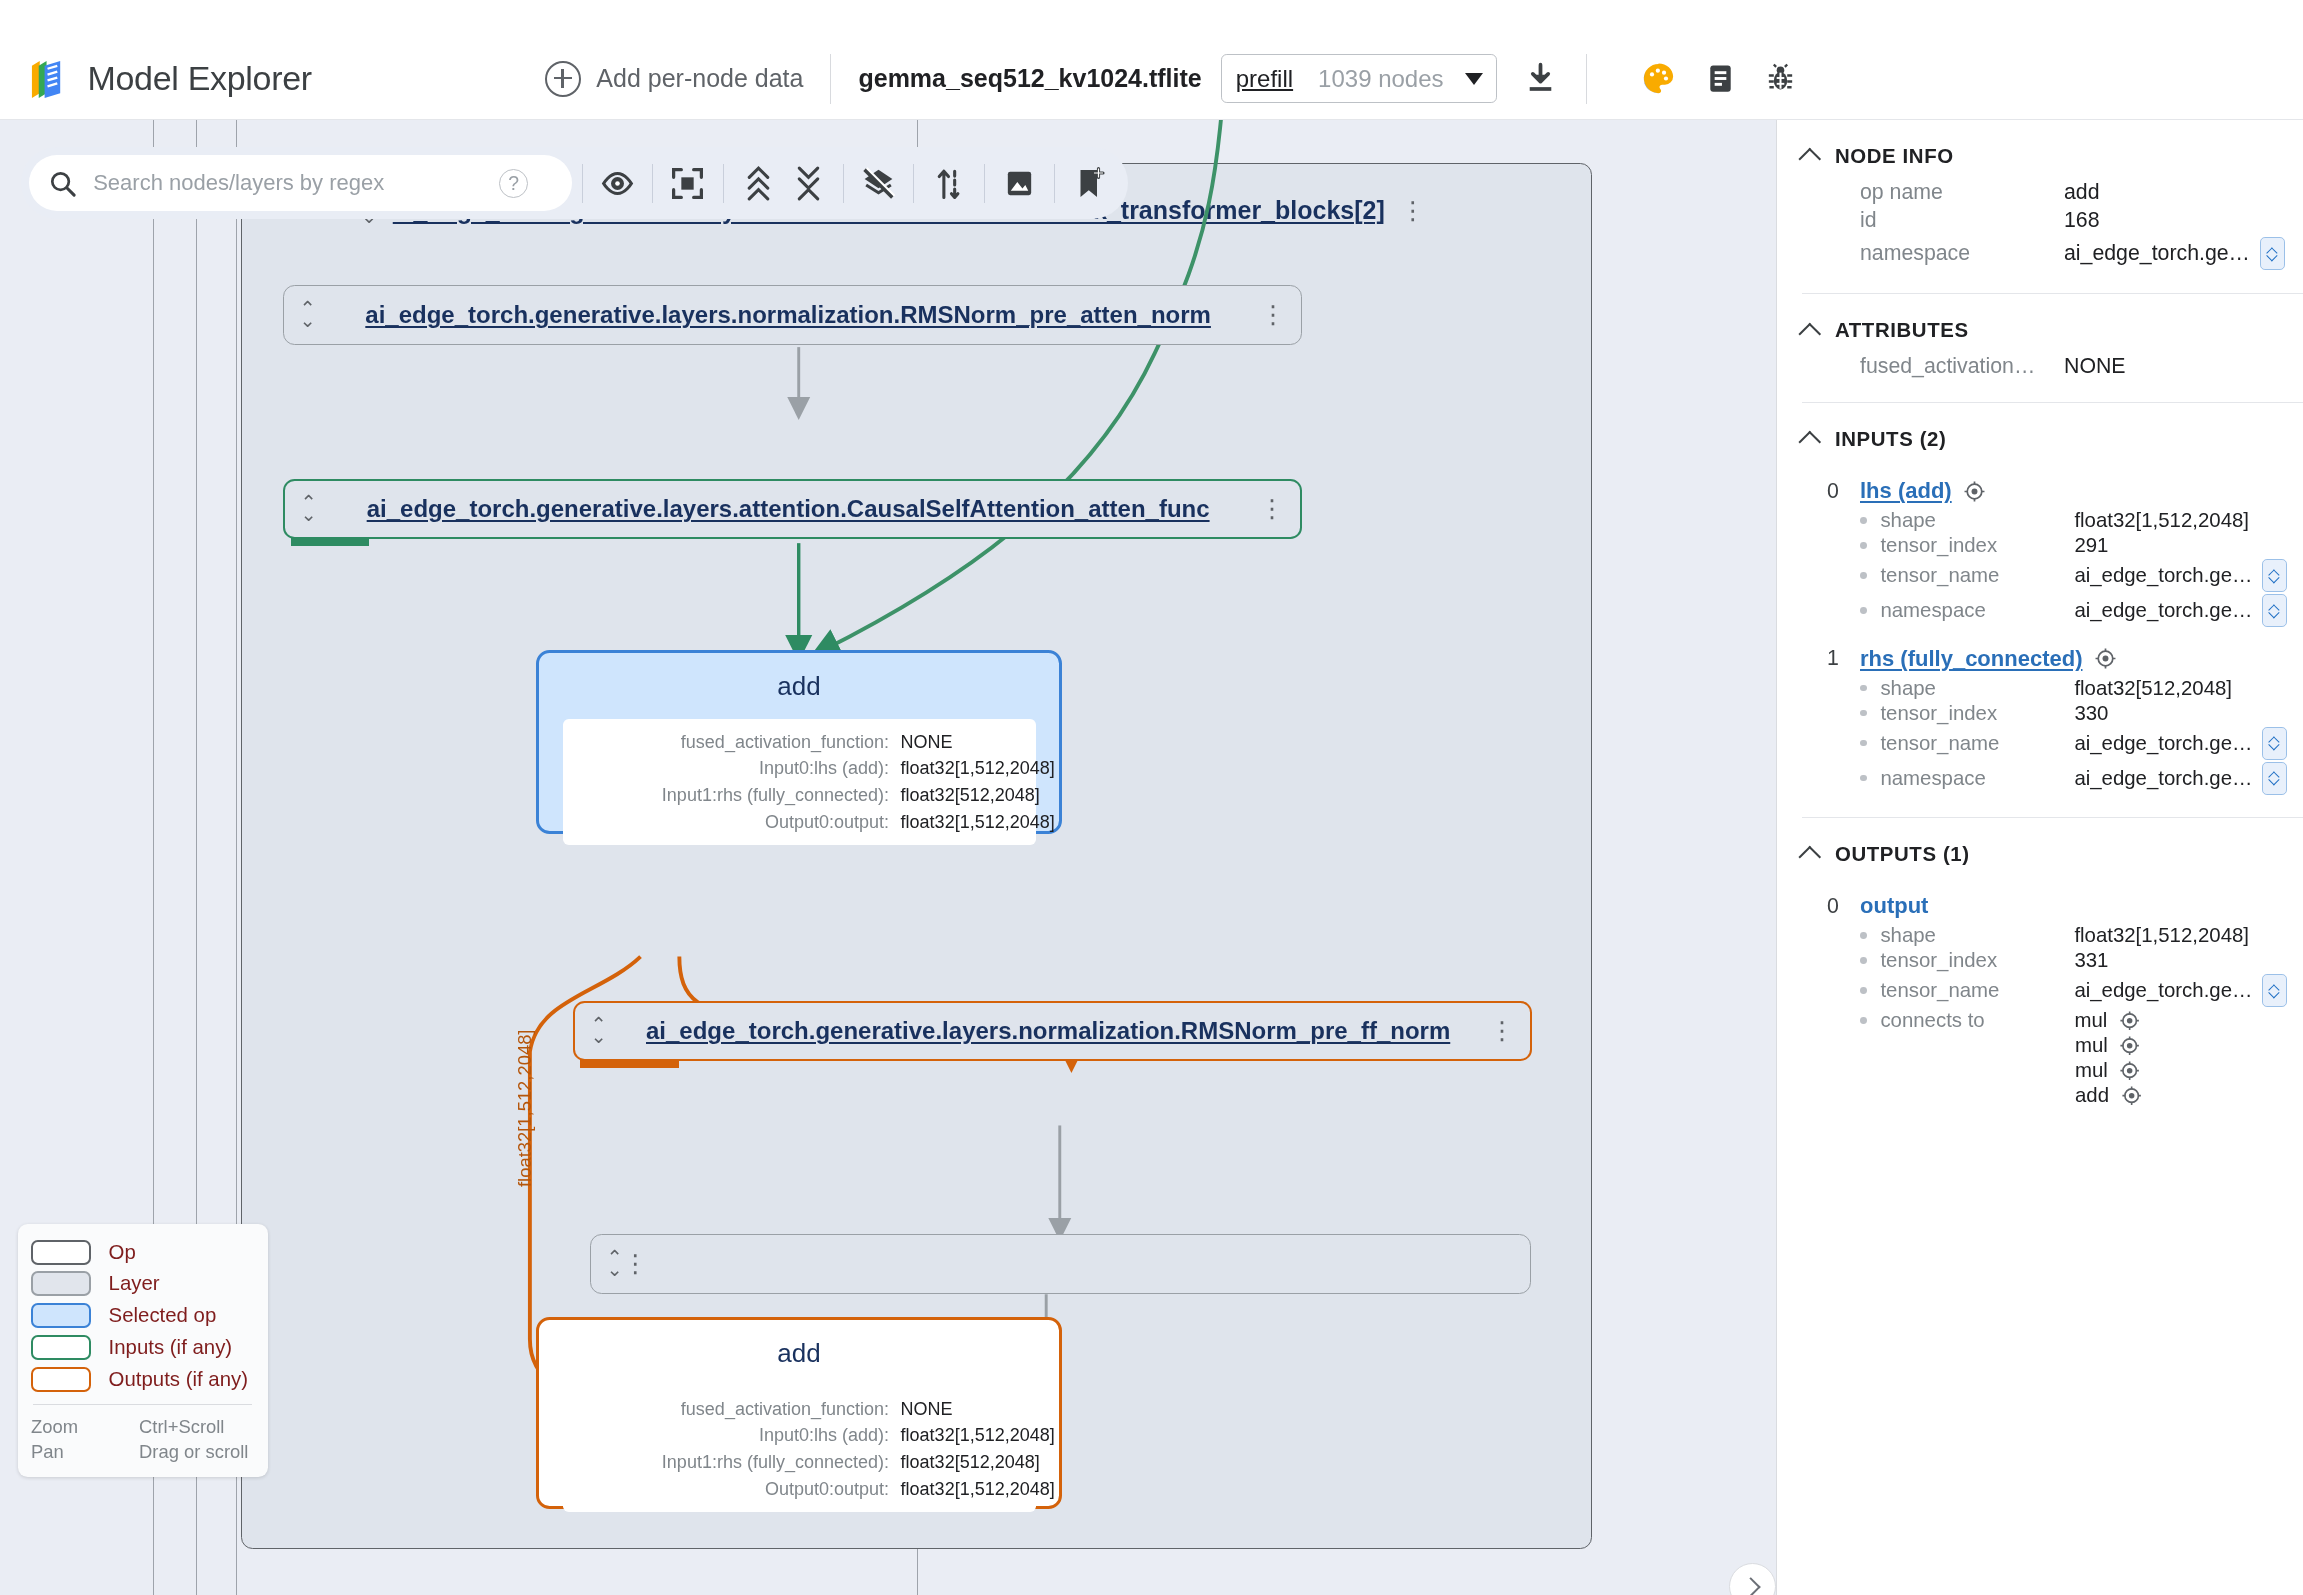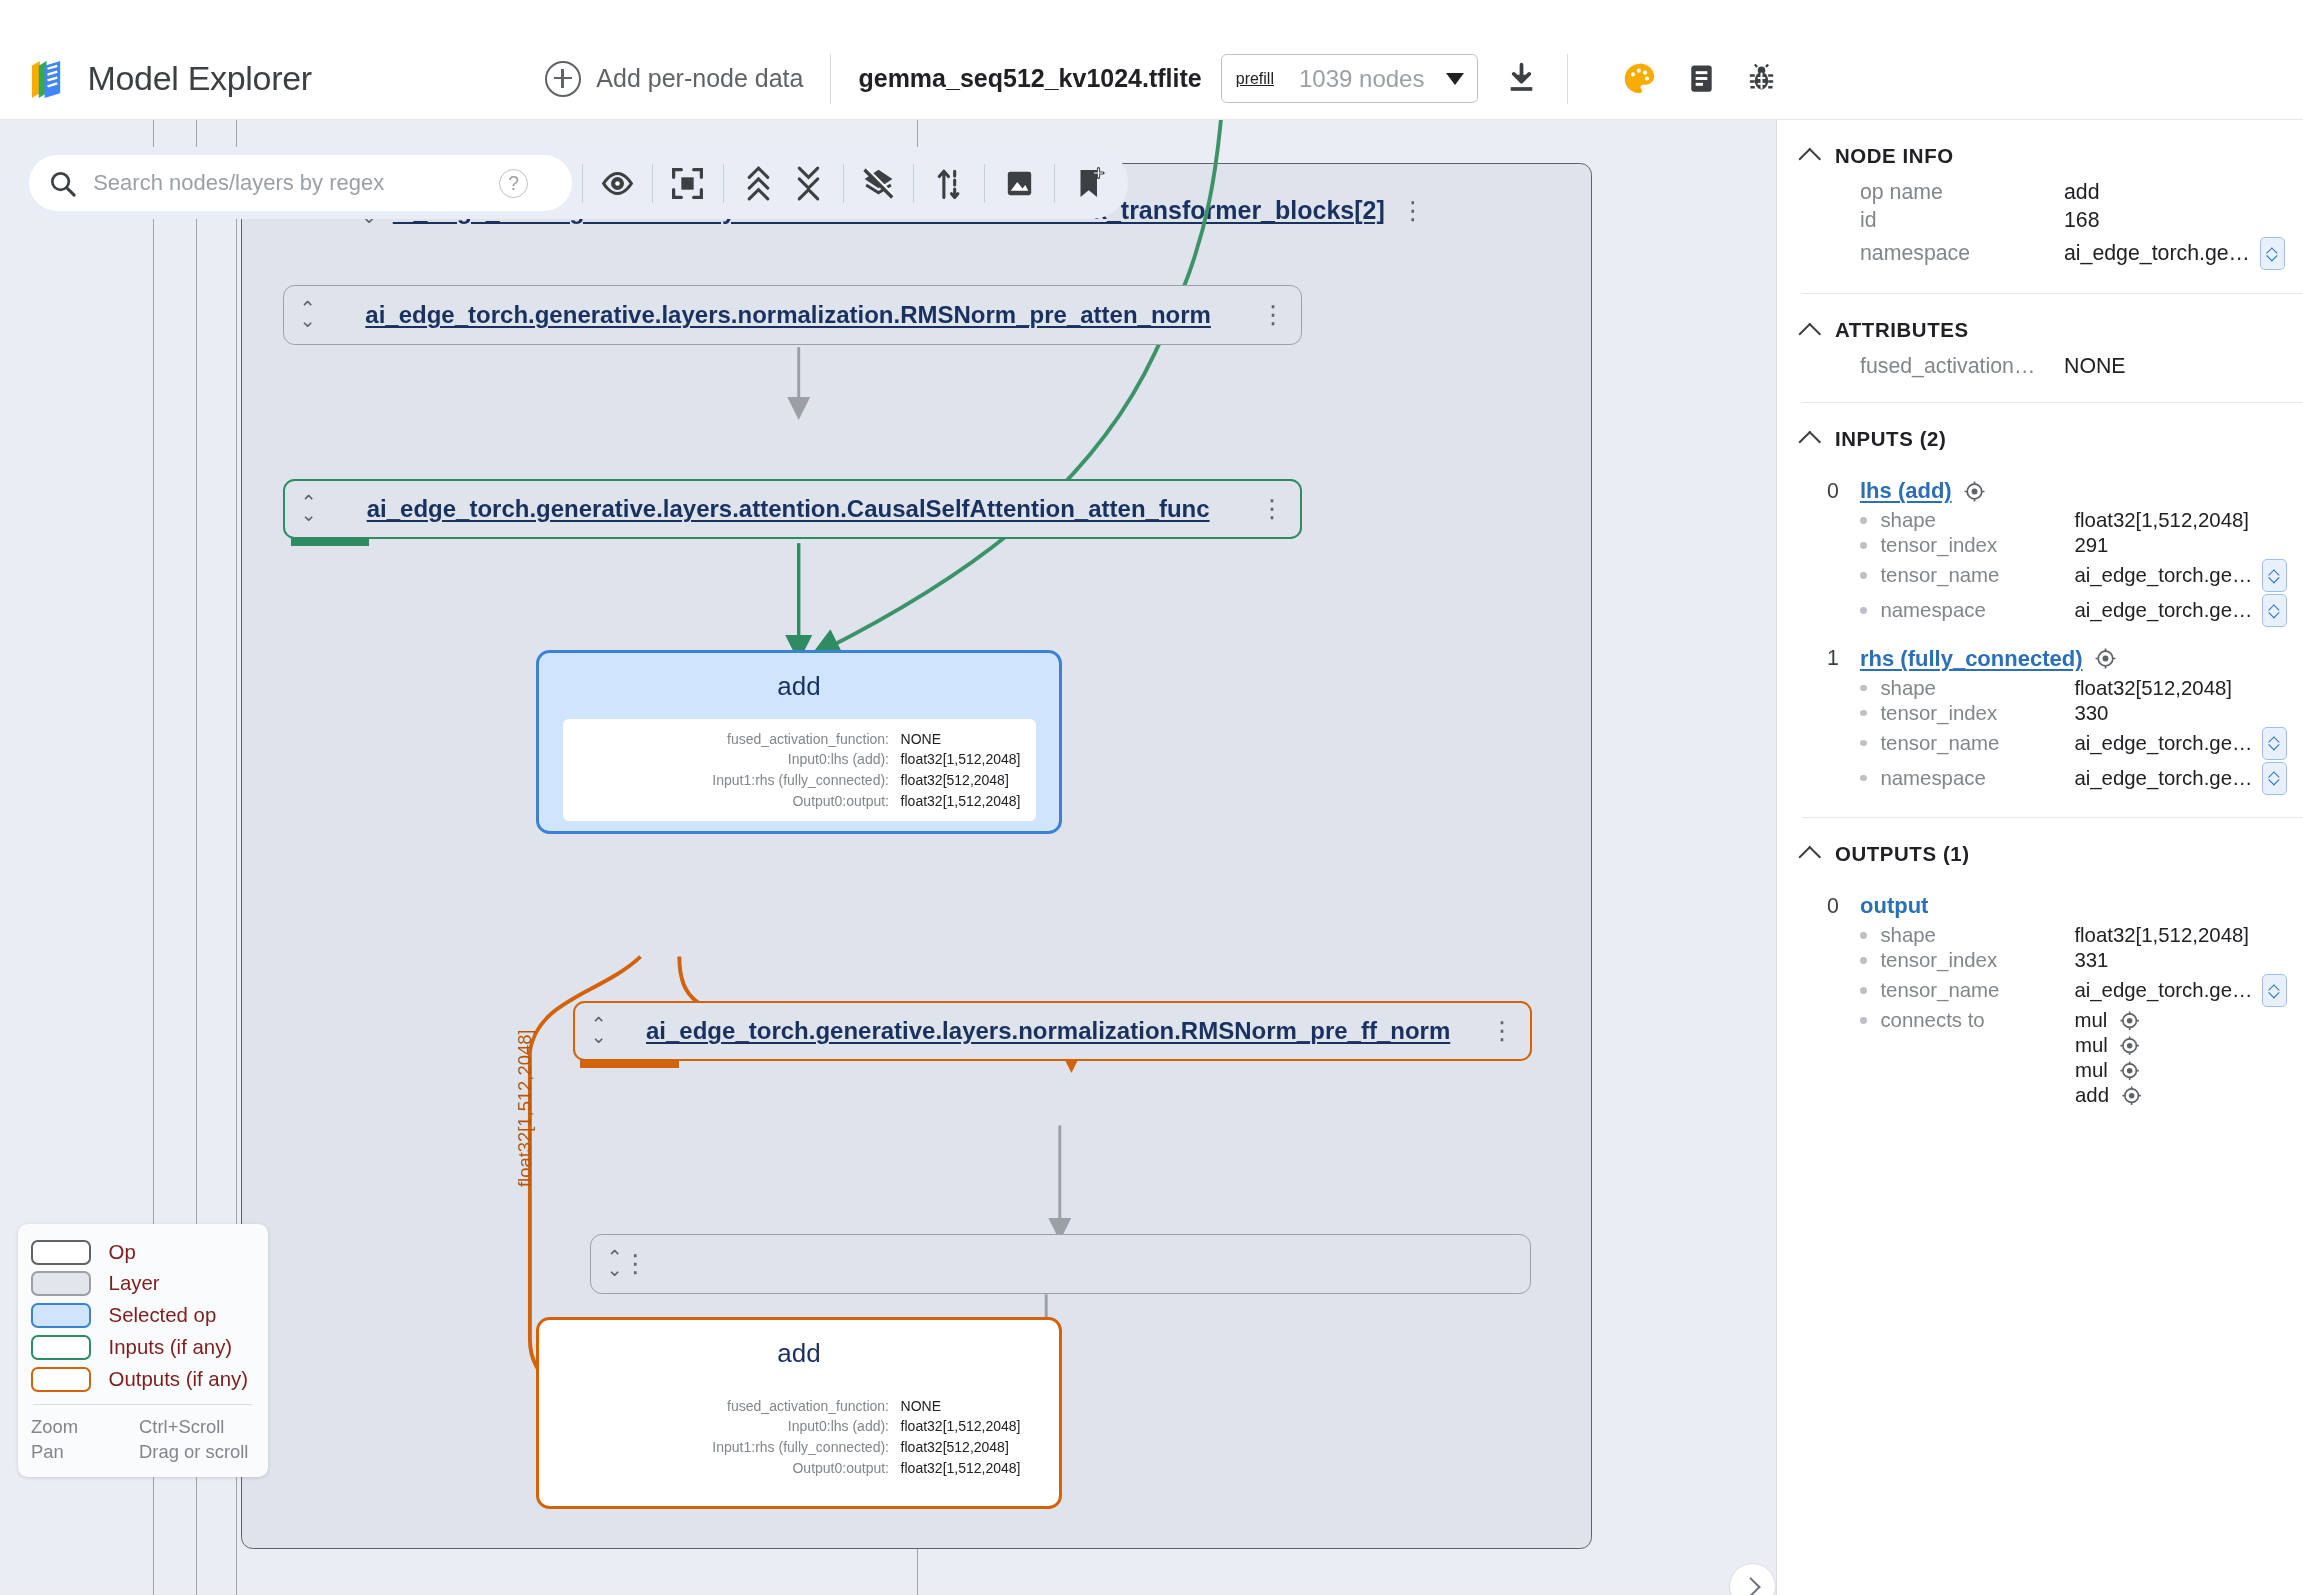--- a/index.html
+++ b/index.html
@@ -37,21 +37,21 @@
   }
   .plus-circle::before { left: 6.8px; right: 6.8px; top: 14.6px; height: 2.4px; }
   .plus-circle::after { top: 6.8px; bottom: 6.8px; left: 14.6px; width: 2.4px; }
   .addnode-label { font-size: 25px; color: #5f6368; margin-left: 15.5px; white-space: nowrap; }
   .vdiv { width: 1px; height: 50px; background: #d8dade; margin: 0 27px; }
   .model-name { font-size: 25px; font-weight: bold; color: #202124; white-space: nowrap; }
   .graph-select {
     margin-left: 19.4px; height: 49px; border: 1px solid #bdc1c6; border-radius: 5.8px;
     display: flex; align-items: center; padding: 0 13.6px; cursor: pointer; background: #fff;
   }
-  .gs-name { font-size: 16px; color: #202124; text-decoration: underline; }
+  .gs-name { font-size: 24px; color: #202124; text-decoration: underline; }
   .gs-count { font-size: 24px; color: #9aa0a6; margin-left: 25px; }
   .gs-caret {
     margin-left: 21.3px; width: 0; height: 0;
     border-left: 9.7px solid transparent; border-right: 9.7px solid transparent;
     border-top: 12.6px solid #202124;
   }
   .tb-icon { margin-left: 25px; cursor: pointer; display: flex; align-items: center; }
 
   
   .searchbar {
@@ -129,21 +129,21 @@
     position: absolute; border-radius: 13.6px; background: #ffffff;
     display: flex; flex-direction: column; align-items: center;
   }
   .op-node.selected { background: #cfe5fd; border: 3.9px solid #3b82d6; }
   .op-node.outlined-orange { background: #ffffff; border: 3.9px solid #d4620a; }
   .op-title { font-size: 26px; color: #19315e; font-weight: 400; margin-top: 17.5px; }
   .op-attrs {
     background: #ffffff; border-radius: 5.8px; margin-top: 17.5px;
     padding: 9.7px 15.5px; width: calc(100% - 47px);
   }
-  .op-row { display: flex; justify-content: flex-start; font-size: 14px; line-height: 1.48; }
+  .op-row { display: flex; justify-content: flex-start; font-size: 18px; line-height: 1.48; }
   .op-key { color: #80868b; text-align: right; width: 311px; flex: none; }
   .op-val { color: #202124; margin-left: 11.6px; white-space: nowrap; }
 
   
   .edge-label {
     position: absolute; color: #b5560b; font-size: 18.4px; white-space: nowrap;
     transform: rotate(-90deg); transform-origin: left top;
   }
 
   

